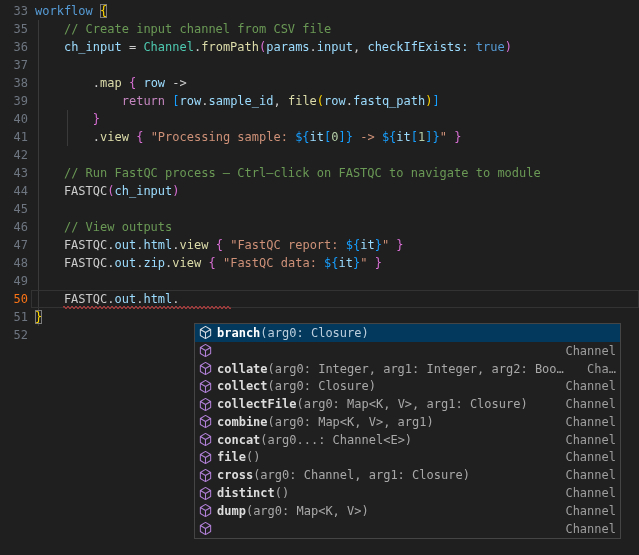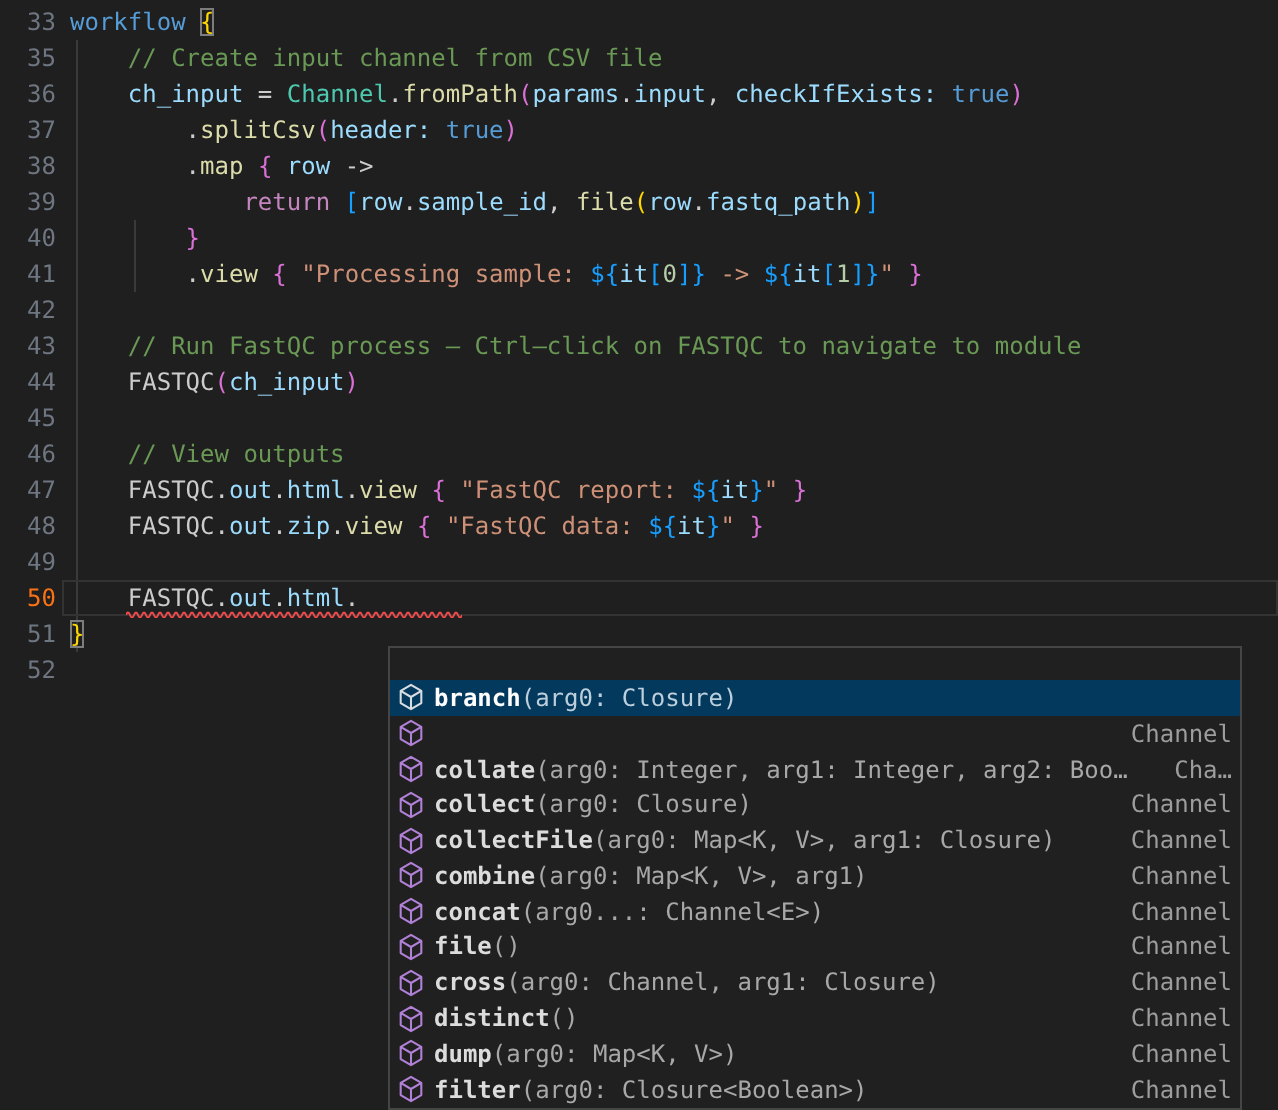--- a/index.html
+++ b/index.html
@@ -38,21 +38,21 @@
   .tk-b3{color:var(--tk-bracket3)}
   .tk-bm1{color:var(--tk-bracket1);outline:1px solid #7d7d7d;outline-offset:-1px;}
 
   
   .suggest{
     position:absolute;left:194px;top:323px;width:427px;
     background:#202020;border:1px solid #454545;box-sizing:border-box;
     z-index:10;
   }
   .s-row{display:flex;align-items:center;height:17.8px;padding:0 4px 0 3px;cursor:pointer;}
-  .s-row.selected{background:#04395e;margin-top:16px;}
+  .s-row.selected{background:#04395e;}
   .s-icon{flex:none;width:15px;height:15px;margin-right:4px;color:#b180d7;}
   .s-row.selected .s-icon{color:#d7dde3;}
   .s-icon svg{display:block;width:15px;height:15px;}
   .s-label{white-space:pre;overflow:hidden;}
   .s-name{font-weight:bold;color:#dcdcdc;}
   .s-sig{color:#a8a8a8;}
   .s-row.selected .s-name{color:#ffffff;}
   .s-row.selected .s-sig{color:#bccfdd;}
   .s-detail{margin-left:auto;flex:none;padding-left:6px;color:#9d9d9d;}
 </style>
@@ -61,21 +61,21 @@
 
 <div class="editor">
   <div id="guides">
       <div class="guide" style="left: 38px; top: 20px; height: 306px;"></div>
       <div class="guide" style="left: 66.8984px; top: 110px; height: 36px;"></div>
     </div>
   <div class="lines">
       <div class="line"><span class="gutter">33</span><span class="code"><span class="tk-k">workflow</span><span class="tk-w"> </span><span class="tk-bm1">{</span></span></div>
       <div class="line"><span class="gutter">35</span><span class="code"><span class="tk-w">    </span><span class="tk-c">// Create input channel from CSV file</span></span></div>
       <div class="line"><span class="gutter">36</span><span class="code"><span class="tk-w">    </span><span class="tk-v">ch_input</span><span class="tk-w"> = </span><span class="tk-t">Channel</span><span class="tk-w">.</span><span class="tk-f">fromPath</span><span class="tk-b2">(</span><span class="tk-v">params</span><span class="tk-w">.</span><span class="tk-v">input</span><span class="tk-w">, </span><span class="tk-v">checkIfExists:</span><span class="tk-w"> </span><span class="tk-k">true</span><span class="tk-b2">)</span></span></div>
-      <div class="line"><span class="gutter">37</span><span class="code"><span class="tk-w">        .</span><span class="tk-f">splitCsv</span><span class="tk-b2">(</span><span class="tk-v">header:</span><span class="tk-w"> </span><span class="tk-k">true</span><span class="tk-b2">)</span></span></div>
+      <div class="line"><span class="gutter">37</span></div>
       <div class="line"><span class="gutter">38</span><span class="code"><span class="tk-w">        .</span><span class="tk-f">map</span><span class="tk-w"> </span><span class="tk-b2">{</span><span class="tk-w"> </span><span class="tk-v">row</span><span class="tk-w"> -&gt;</span></span></div>
       <div class="line"><span class="gutter">39</span><span class="code"><span class="tk-w">            </span><span class="tk-m">return</span><span class="tk-w"> </span><span class="tk-b3">[</span><span class="tk-v">row</span><span class="tk-w">.</span><span class="tk-v">sample_id</span><span class="tk-w">, </span><span class="tk-f">file</span><span class="tk-b1">(</span><span class="tk-v">row</span><span class="tk-w">.</span><span class="tk-v">fastq_path</span><span class="tk-b1">)</span><span class="tk-b3">]</span></span></div>
       <div class="line"><span class="gutter">40</span><span class="code"><span class="tk-w">        </span><span class="tk-b2">}</span></span></div>
       <div class="line"><span class="gutter">41</span><span class="code"><span class="tk-w">        .</span><span class="tk-f">view</span><span class="tk-w"> </span><span class="tk-b2">{</span><span class="tk-w"> </span><span class="tk-s">"Processing sample: </span><span class="tk-b3">${</span><span class="tk-v">it</span><span class="tk-b3">[</span><span class="tk-n">0</span><span class="tk-b3">]}</span><span class="tk-s"> -&gt; </span><span class="tk-b3">${</span><span class="tk-v">it</span><span class="tk-b3">[</span><span class="tk-n">1</span><span class="tk-b3">]}</span><span class="tk-s">"</span><span class="tk-w"> </span><span class="tk-b2">}</span></span></div>
       <div class="line"><span class="gutter">42</span><span class="code"></span></div>
       <div class="line"><span class="gutter">43</span><span class="code"><span class="tk-w">    </span><span class="tk-c">// Run FastQC process – Ctrl–click on FASTQC to navigate to module</span></span></div>
       <div class="line"><span class="gutter">44</span><span class="code"><span class="tk-w">    FASTQC</span><span class="tk-b2">(</span><span class="tk-v">ch_input</span><span class="tk-b2">)</span></span></div>
       <div class="line"><span class="gutter">45</span><span class="code"></span></div>
       <div class="line"><span class="gutter">46</span><span class="code"><span class="tk-w">    </span><span class="tk-c">// View outputs</span></span></div>
       <div class="line"><span class="gutter">47</span><span class="code"><span class="tk-w">    FASTQC.</span><span class="tk-v">out</span><span class="tk-w">.</span><span class="tk-v">html</span><span class="tk-w">.</span><span class="tk-f">view</span><span class="tk-w"> </span><span class="tk-b2">{</span><span class="tk-w"> </span><span class="tk-s">"FastQC report: </span><span class="tk-b3">${</span><span class="tk-v">it</span><span class="tk-b3">}</span><span class="tk-s">"</span><span class="tk-w"> </span><span class="tk-b2">}</span></span></div>
@@ -186,18 +186,17 @@
           </span>
           <span class="s-label"><span class="s-name">dump</span><span class="s-sig">(arg0: Map&lt;K, V&gt;)</span></span>
           <span class="s-detail">Channel</span>
         </div>
         <div class="s-row">
           <span class="s-icon">
             <svg viewBox="0 0 16 16">
               <path d="M8 1.5 L13.5 4.75 V11.25 L8 14.5 L2.5 11.25 V4.75 Z M2.5 4.75 L8 8 L13.5 4.75 M8 8 V14.5" fill="none" stroke="currentColor" stroke-width="1.1" stroke-linejoin="round"></path>
             </svg>
           </span>
-          <span class="s-label"><span class="s-name">filter</span><span class="s-sig">(arg0: Closure&lt;Boolean&gt;)</span></span>
           <span class="s-detail">Channel</span>
         </div>
       </div>
   </div>
 </div>
 
 </body></html>

